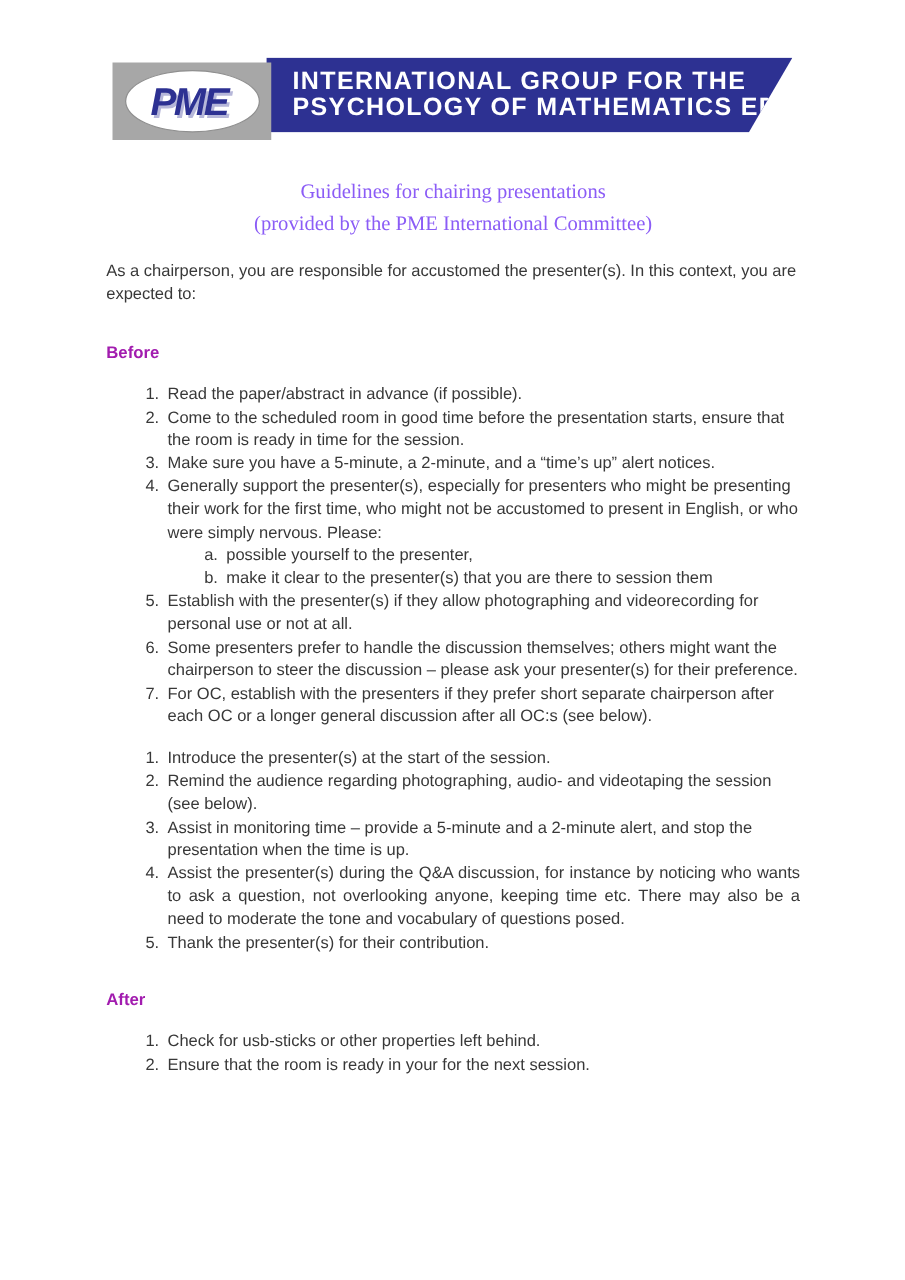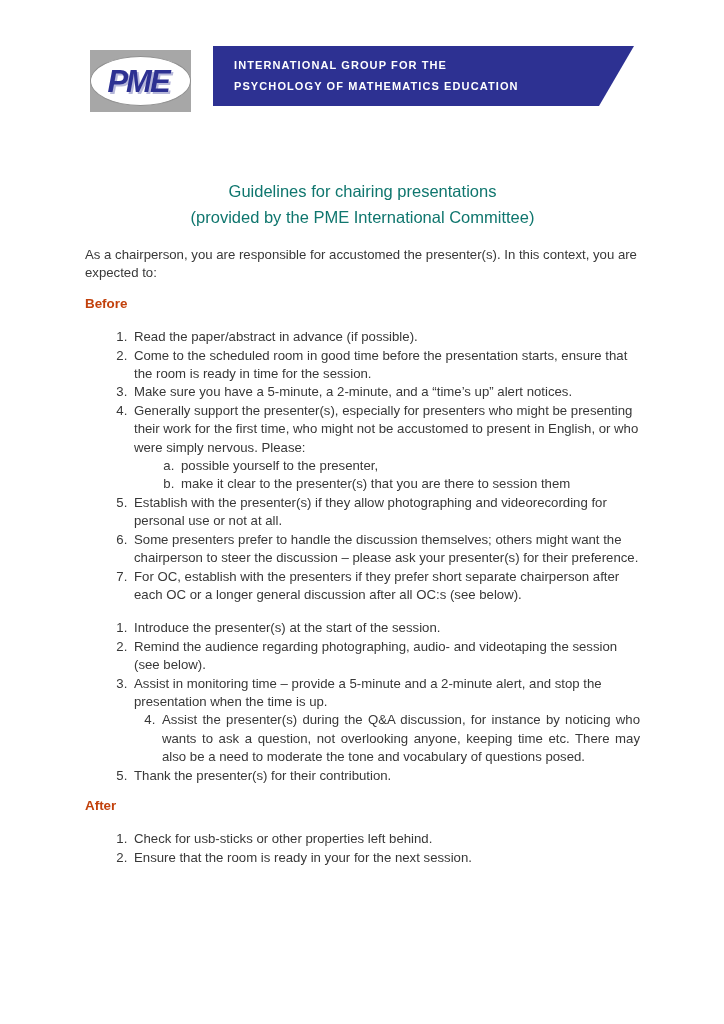--- a/index.html
+++ b/index.html
@@ -25,30 +25,30 @@
     left: 123px; top: 0;
     width: 421px; height: 60px;
     background: #2d3192;
     clip-path: polygon(0 0, 100% 0, calc(100% - 35px) 100%, 0 100%);
     display: flex; flex-direction: column; justify-content: center;
     padding-left: 21px;
     z-index: 1;
   }
   .banner-line {
     color: #ffffff;
-    font-size: 11px;
+    font-size: 20px;
     font-weight: 600;
     letter-spacing: 1.1px;
     line-height: 21px;
     white-space: nowrap;
   }
   .logo-box {
     position: absolute;
     left: 0; top: 4px;
-    width: 101px; height: 62px;
+    width: 127px; height: 62px;
     background: #a7a7a7;
     z-index: 2;
     display: flex; align-items: center; justify-content: center;
   }
   .logo-ellipse {
     width: 108px; height: 50px;
     background: #ffffff;
     border: 1px solid #8f8f8f;
     border-radius: 50%;
     display: flex; align-items: center; justify-content: center;
@@ -59,49 +59,50 @@
     font-size: 31px;
     letter-spacing: -2px;
     color: #2d3192;
     text-shadow: 2px 2px 0 rgba(45,49,146,0.35);
     padding-right: 5px;
     line-height: 1;
   }
 
   
   .title {
-    margin-top: 66px;
+    margin-top: 28px;
     text-align: center;
-    color: #0f766e;
+    color: #8b5cf6;
     font-size: 16.5px;
     line-height: 26px;
+    font-family: Liberation Serif, serif;
   }
 
   
   .intro { margin: 16px 0 0 0; }
   h2.sec {
     font-size: 13.4px;
     font-weight: bold;
-    color: #c2410c;
-    margin: 12px 0 0 0;
+    color: #a21caf;
+    margin: 28px 0 0 0;
     line-height: 18.4px;
   }
   ol.list {
     list-style: decimal;
     margin: 15px 0 0 0;
     padding-left: 46px;
   }
   ol.list > li { padding-left: 3px; }
   ol.sublist {
     list-style: lower-alpha;
     margin: 0;
     padding-left: 44px;
   }
   ol.sublist > li { padding-left: 3px; }
-  li.justify { text-align: justify; margin-left: 28px; }
+  li.justify { text-align: justify; }
 </style>
 </head>
 <body>
 
 <div class="page">
 
   <div class="logo">
     <div class="banner">
       <div class="banner-line">INTERNATIONAL GROUP FOR THE</div>
       <div class="banner-line">PSYCHOLOGY OF MATHEMATICS EDUCATION</div>

